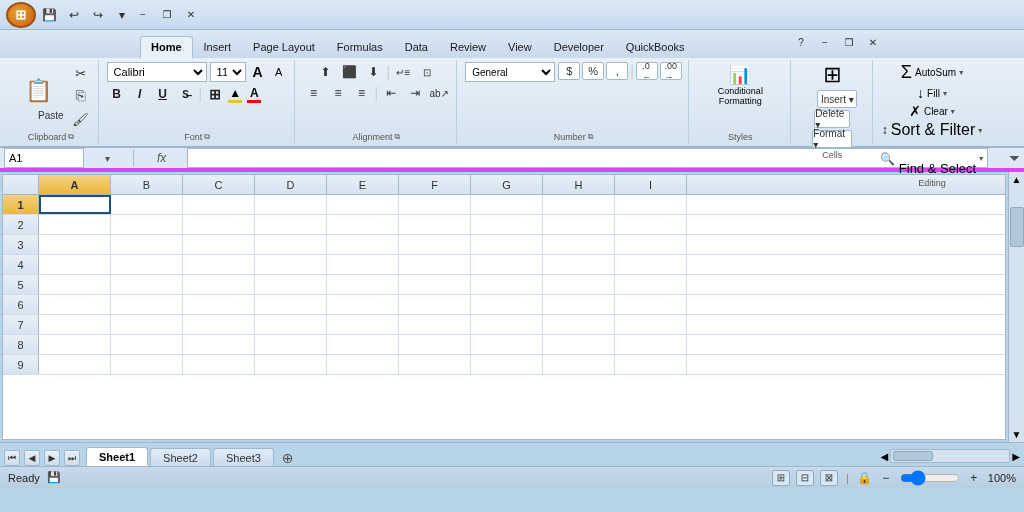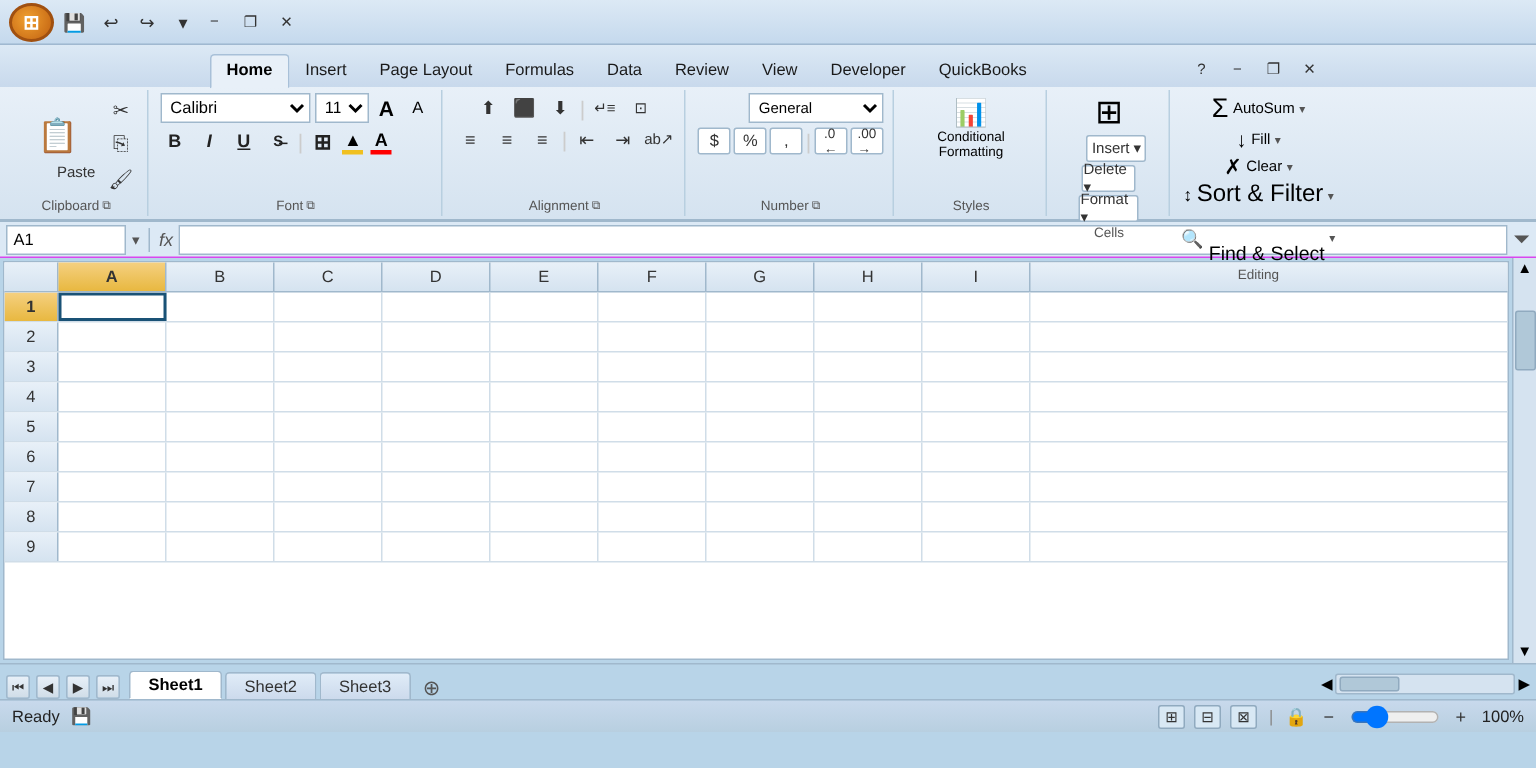--- a/index.html
+++ b/index.html
@@ -72,21 +72,20 @@
       cursor: pointer;
       font-size: 10px;
       border-radius: 2px;
       color: #333;
     }
 
     
     .ribbon-tabs {
       background: linear-gradient(to bottom, #dce9f5, #c8d9ec);
       display: flex;
-      align-items: flex-end;
       padding: 0 140px 0 140px;
       height: 28px;
       border-bottom: none;
       position: relative;
     }
     .ribbon-tabs-inner {
       display: flex;
       align-items: flex-end;
     }
     .ribbon-tab {
@@ -292,23 +291,23 @@
       padding: 2px 6px;
       border-radius: 3px;
     }
 
     
     .formula-bar {
       background: #dce9f5;
       display: flex;
       align-items: center;
       height: 24px;
-      border-bottom: 1px solid #d946ef;
+      border-bottom: 4px solid #d946ef;
       padding: 0 4px;
-      gap: 4px;
+      gap: 21px;
     }
     .cell-ref-box {
       width: 80px;
       height: 20px;
       border: 1px solid #a0b8cc;
       background: white;
       padding: 0 4px;
       font-size: 11px;
       text-align: center;
       display: flex;
@@ -705,21 +704,21 @@
         <div class="align-btn" style="font-size:10px;">ab↗</div>
       </div>
     </div>
     <div class="ribbon-group-label">
       <span>Alignment</span>
       <span class="group-expand">⧉</span>
     </div>
   </div>
 
   <div class="ribbon-group" style="min-width:100px;">
-    <div class="ribbon-group-content" style="flex-direction:column; align-items:flex-end; gap:3px;">
+    <div class="ribbon-group-content" style="flex-direction:row; align-items:flex-start; gap:3px;">
       <select class="number-select">
         <option>General</option>
       </select>
       <div style="display:flex; gap:2px; align-items:center;">
         <div class="num-btn">$</div>
         <div class="num-btn">%</div>
         <div class="num-btn">,</div>
         <span style="color:#ccc; font-size:14px;">|</span>
         <div class="num-btn" style="font-size:9px;">.0<br>←</div>
         <div class="num-btn" style="font-size:9px;">.00<br>→</div>

